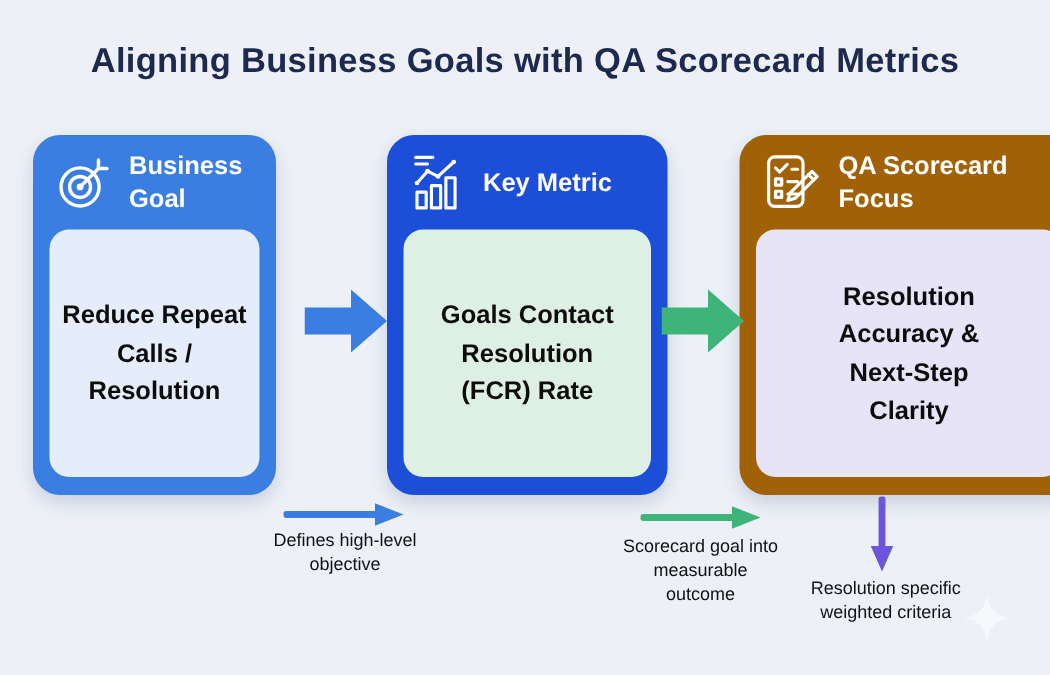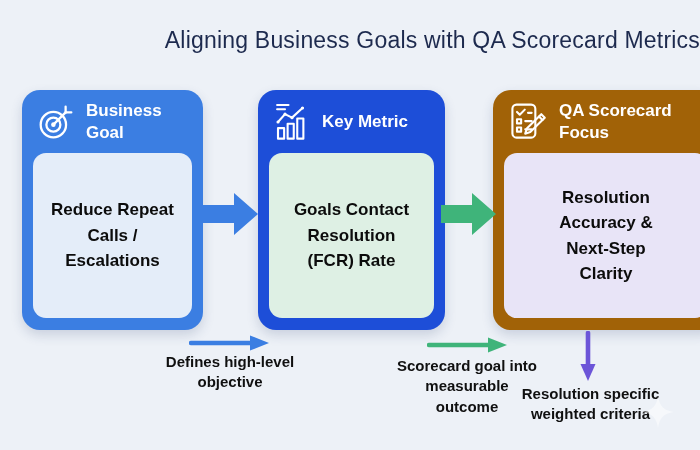--- a/index.html
+++ b/index.html
@@ -3,24 +3,24 @@
 <meta charset="utf-8">
 <style>
   html,body { margin:0; padding:0; }
   .canvas {
     position:relative; width:700px; height:450px; overflow:hidden;
     font-family:"Liberation Sans", sans-serif;
     background:#edf1f7;
   }
   .title {
     position:absolute; top:27px; left:0; right:0;
-    text-align:right; font-size:23px; font-weight:normal; letter-spacing:.2px;
+    text-align:center; font-size:23px; font-weight:bold; letter-spacing:.2px;
   }
   .card {
-    position:absolute; top:90px; height:240px; width:181px;
+    position:absolute; top:90px; height:240px; width:162px;
     border-radius:18px;
     box-shadow:0 5px 12px rgba(40,60,110,.18);
   }
   .card-header {
     position:absolute; top:0; left:0; right:0; height:63px;
     display:flex; align-items:center; gap:9px;
     padding:0 8px 0 13px; box-sizing:border-box;
   }
   .hicon { flex:0 0 auto; display:flex; }
   .hlabel {
@@ -32,21 +32,21 @@
     border-radius:13px;
     display:flex; align-items:center; justify-content:center; text-align:center;
   }
   .btext {
     font-size:17px; font-weight:bold; color:#0c0c0c;
     line-height:1.5; white-space:pre-line; padding:0 6px;
   }
   .abs { position:absolute; }
   .annotation {
     position:absolute; text-align:center;
-    font-size:15px; font-weight:bold; color:#101010;
+    font-size:12px; font-weight:normal; color:#101010;
     line-height:1.35; white-space:pre-line;
   }
   .sparkle { position:absolute; opacity:.5; }
 </style>
 </head>
 <body>
 
 <div class="canvas" style="background-color: rgb(237, 241, 247);">
 
   <div class="title" style="color: rgb(29, 42, 78);">Aligning Business Goals with QA Scorecard Metrics</div>
@@ -61,21 +61,21 @@
           <path d="M21 27 L35 13"></path>
           <path d="M35 13 L35 6.5"></path>
           <path d="M35 13 L41.5 13"></path>
         </svg>
       </span>
       <span class="hlabel">Business Goal</span>
     </div>
     <div class="card-body" style="background-color: rgb(228, 237, 249);">
       <div class="btext">Reduce Repeat
 Calls /
-Escalations</div>
+Resolution</div>
     </div>
   </div>
 
   <div class="card" style="left: 258px; width: 187px; background-color: #1d4ed8;">
     <div class="card-header">
       <span class="hicon">
         <svg width="42" height="42" viewBox="0 0 48 48" fill="none" stroke="#ffffff" stroke-width="2.4" stroke-linecap="round" stroke-linejoin="round">
           <path d="M7 4.5 h13"></path>
           <path d="M7 9.5 h9"></path>
           <rect x="8" y="31" width="7" height="12"></rect>

